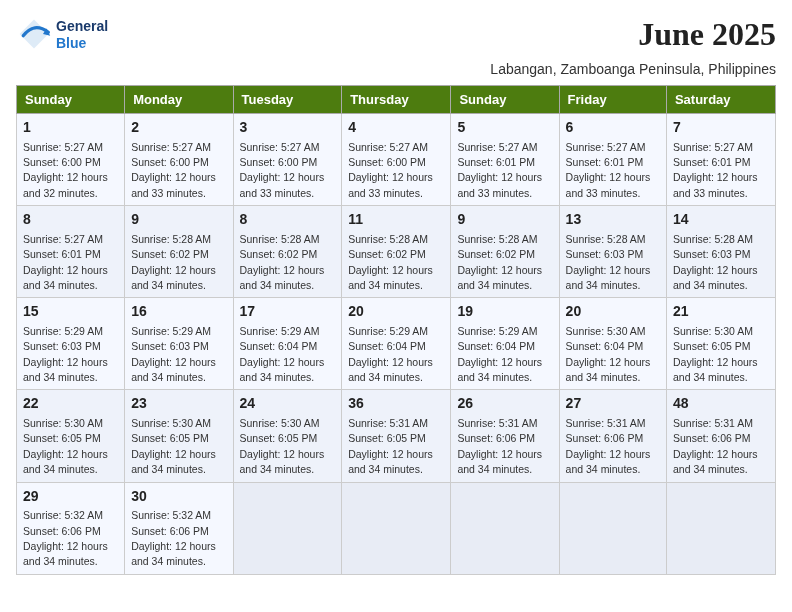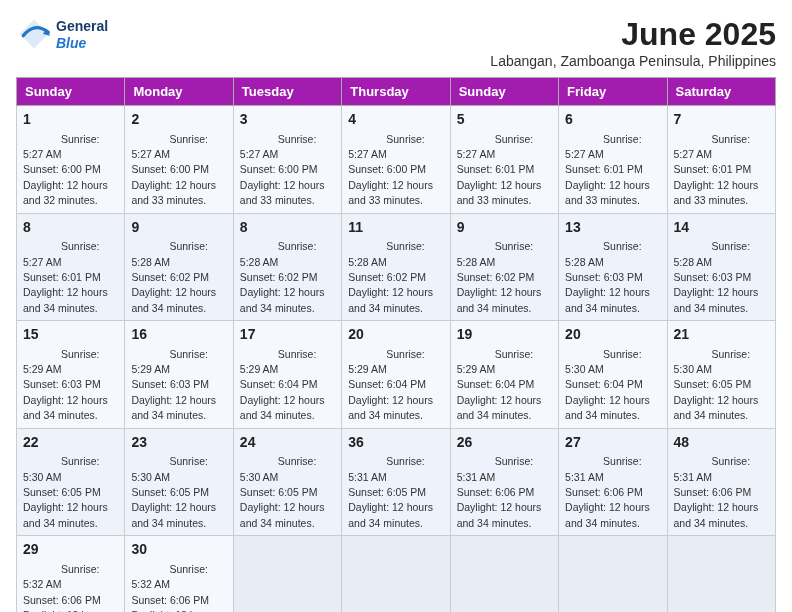--- a/index.html
+++ b/index.html
@@ -20,44 +20,46 @@
       display: flex;
       align-items: flex-end;
       gap: 4px;
     }
     .logo-text {
       font-size: 14px;
       font-weight: bold;
       color: #1a3a6b;
       line-height: 1.2;
     }
-    .logo-blue { color: #2277cc; font-style: italic; }
+    .logo-blue { color: #2277cc; }
     .logo-icon {
       width: 36px;
       height: 36px;
     }
     .title-area {
       text-align: right;
     }
     .month-year {
       font-size: 32px;
       font-weight: bold;
       color: #222;
+      font-family: Liberation Serif, serif;
     }
     .location {
       font-size: 14px;
       color: #333;
+      margin-top: 8px;
     }
     .calendar-table {
       width: 100%;
       border-collapse: collapse;
       font-size: 11px;
     }
     .calendar-table thead tr th {
-      background: #a21caf;
+      background: #4d7c0f;
       color: #fff;
       font-size: 13px;
       font-weight: bold;
       padding: 6px 8px;
       text-align: left;
       border: 1px solid #aaa;
     }
     .calendar-table tbody tr td {
       border: 1px solid #ccc;
       vertical-align: top;
@@ -76,21 +78,20 @@
     }
     .day-number {
       font-size: 14px;
       font-weight: bold;
       display: block;
       margin-bottom: 2px;
     }
     .day-info {
       font-size: 10.5px;
       color: #333;
-      margin-left: 38px;
     }
     td.empty {
       background: #e8ecf5 !important;
     }
   </style>
 </head>
 <body>
 
 <div class="header-area">
   <div class="logo">

